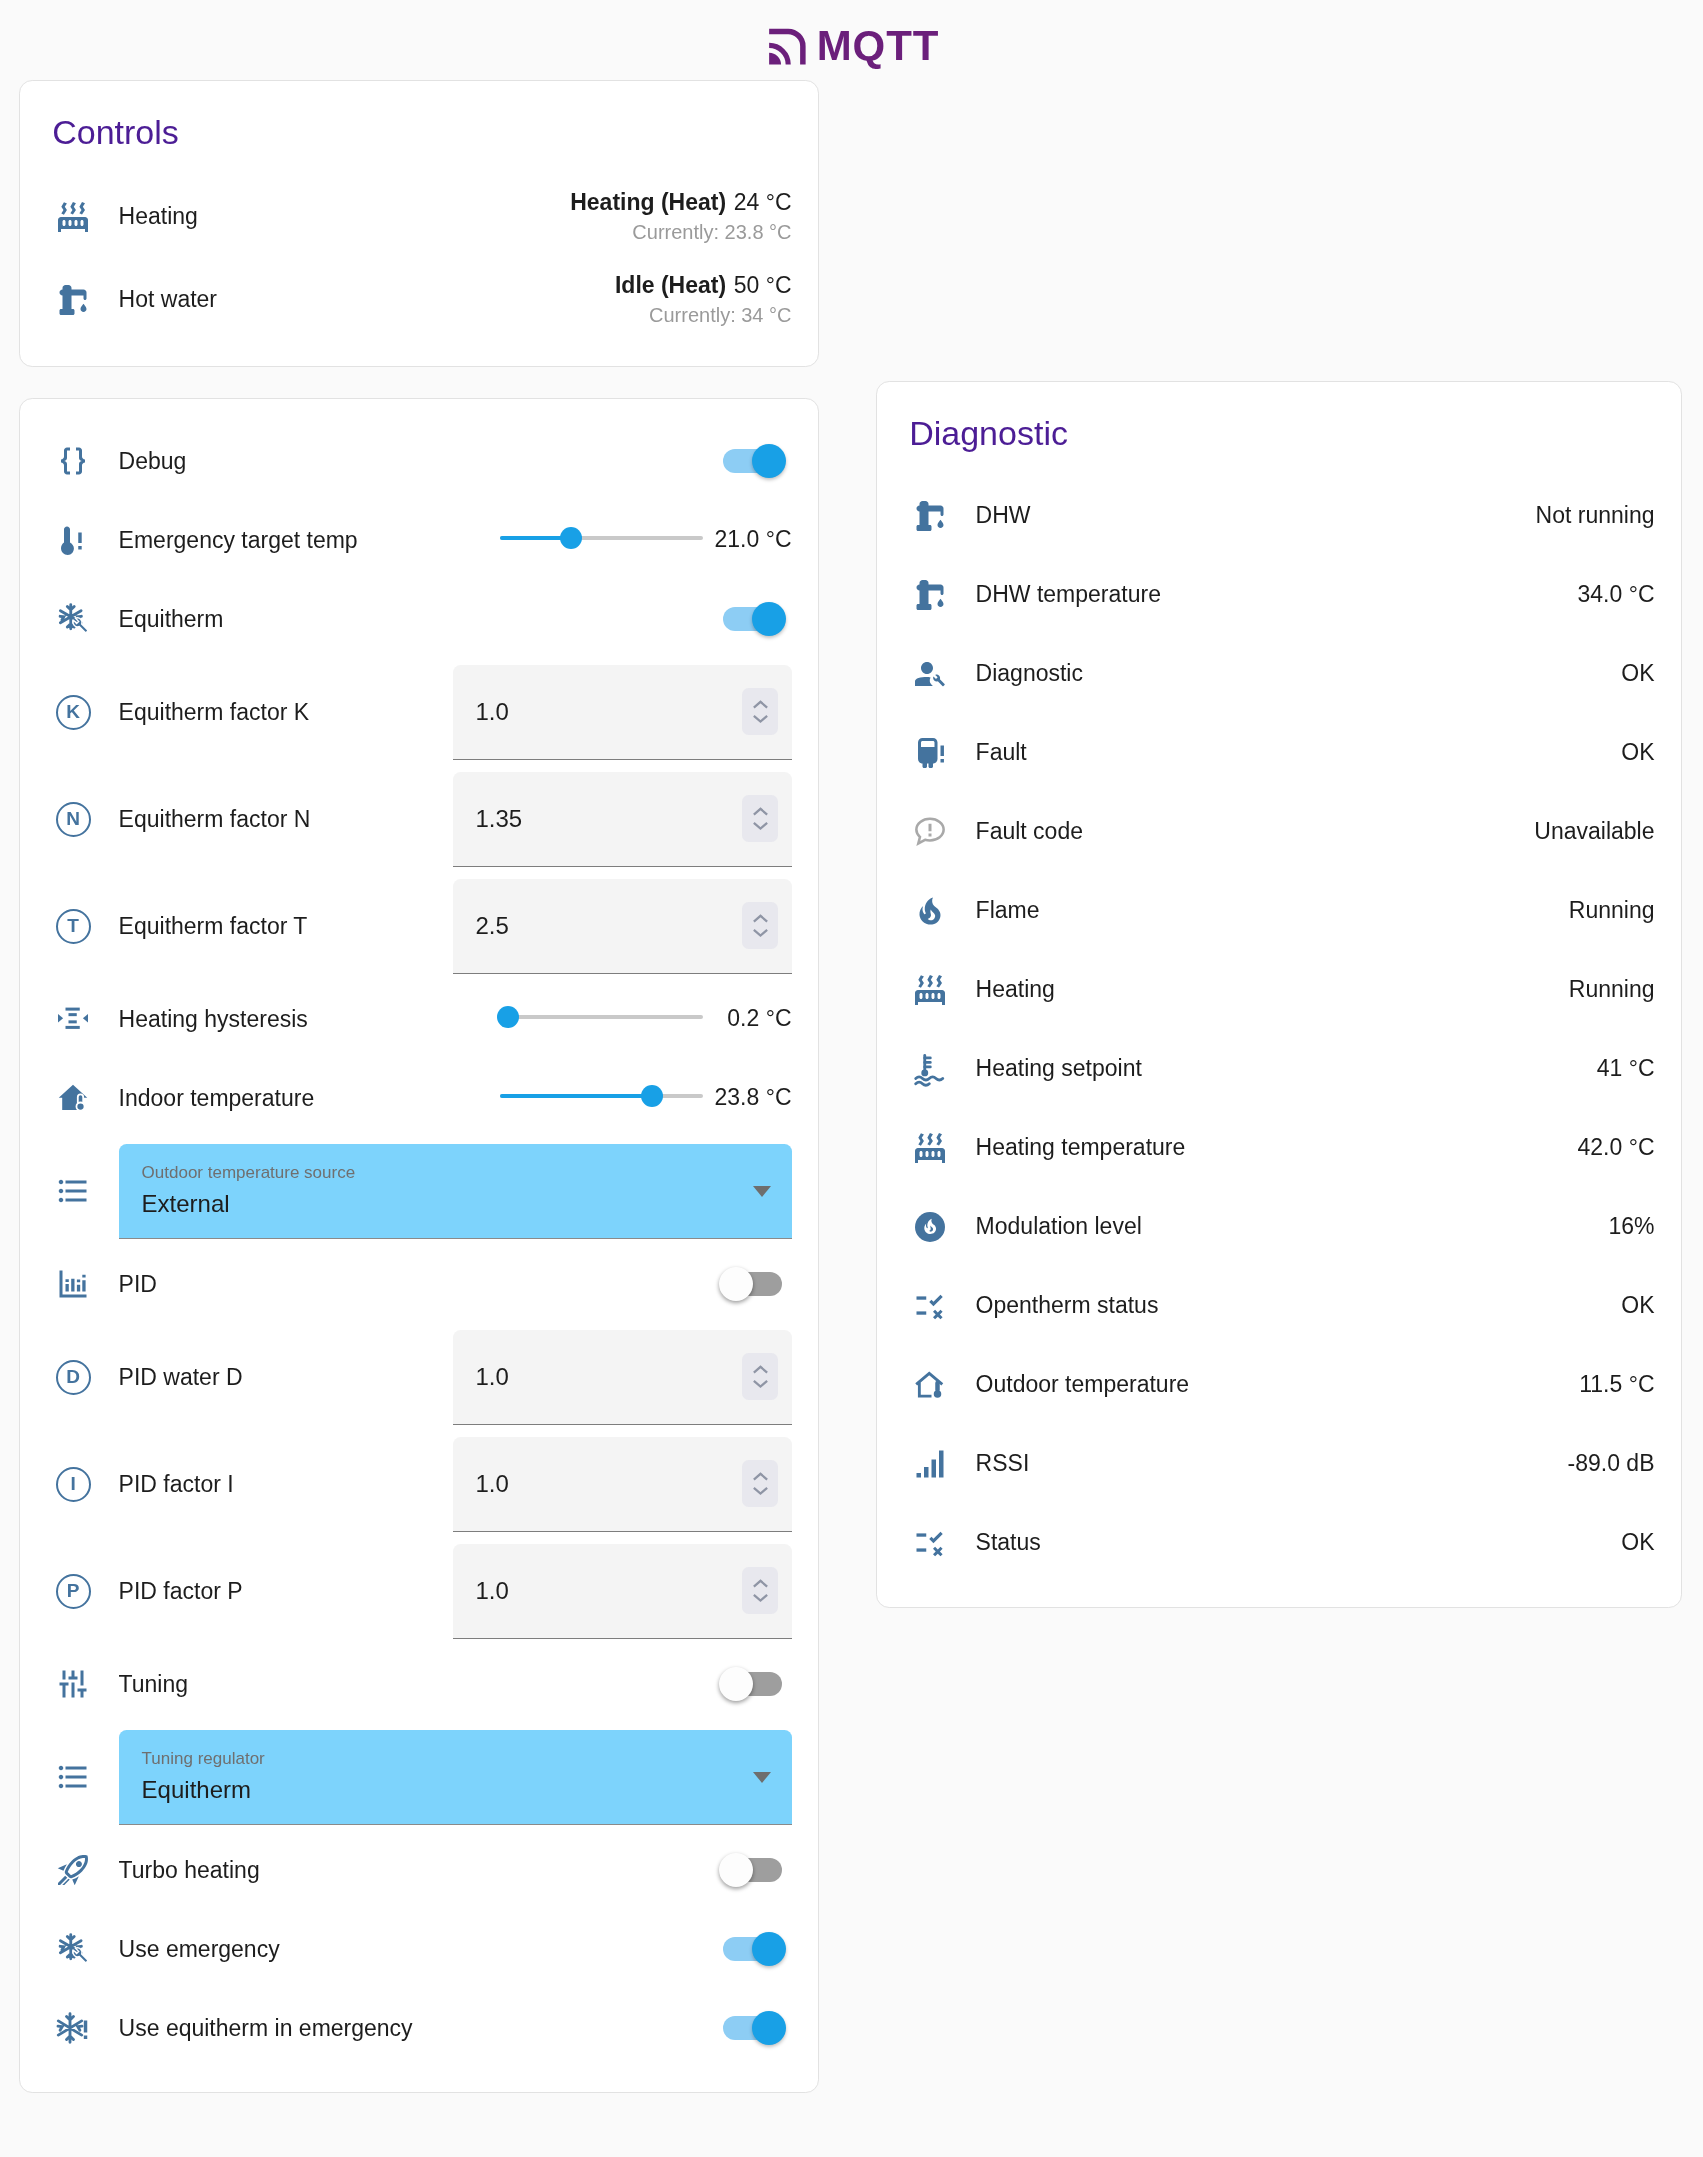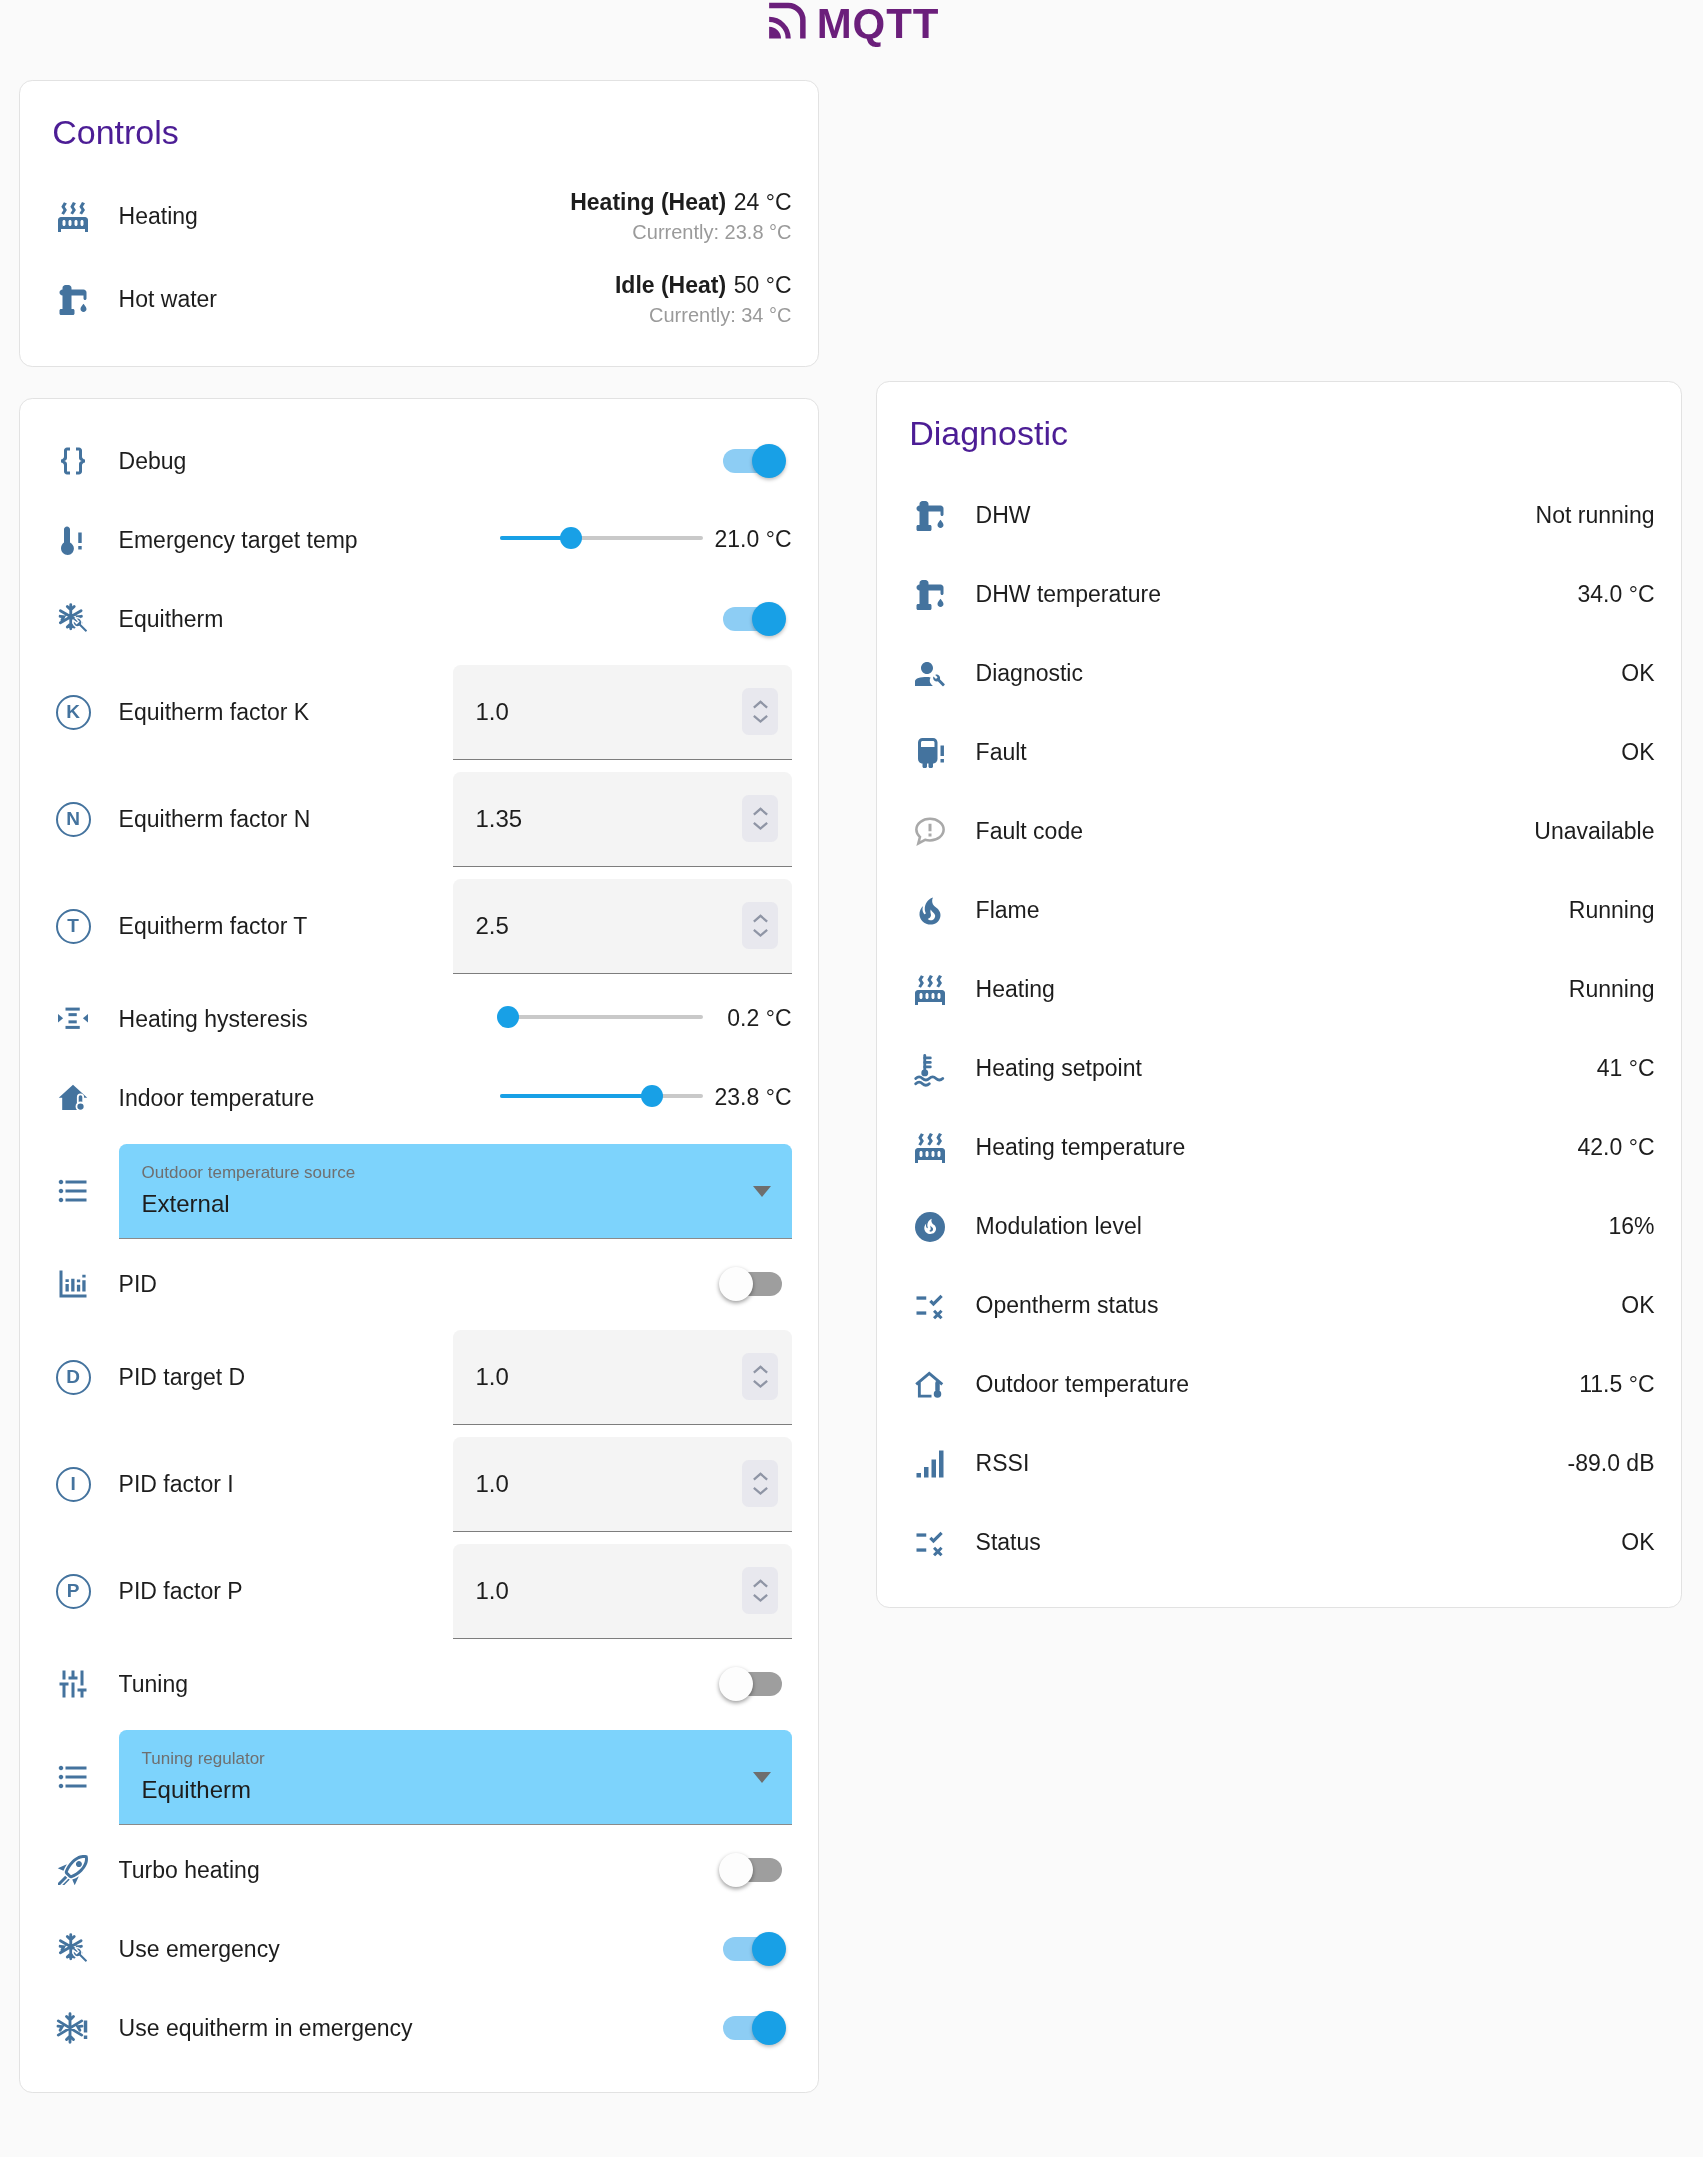--- a/index.html
+++ b/index.html
@@ -3,21 +3,21 @@
 <meta charset="utf-8">
 <style>
   html,body{margin:0;padding:0;}
   body{
     width:1703px;height:2158px;
     background:#fafafa;
     font-family:"Liberation Sans", sans-serif;
     color:#1d1d1d;
     overflow:hidden;
   }
-  .header{height:70px;display:flex;align-items:flex-start;justify-content:center;gap:9px;}
+  .header{height:70px;display:flex;align-items:flex-end;justify-content:center;gap:9px;}
   .logo-text{font-size:42px;font-weight:800;letter-spacing:0.9px;}
   .layout{display:flex;gap:57px;padding:9.5px 19px 19px 19px;align-items:flex-start;}
   .col-left{width:800px;display:flex;flex-direction:column;gap:31px;}
   .col-right{width:806px;}
   .card{
     background:#ffffff;border:0.9px solid #e2e2e2;border-radius:13.2px;
     padding:23px 26.5px 24.6px 26.5px;box-sizing:border-box;width:100%;
   }
   .card-title{font-size:34px;font-weight:400;color:#4c1d95;margin:9.5px 0 23px 5.7px;}
   .row{display:flex;align-items:center;height:79px;}
@@ -276,21 +276,21 @@
             </span>
             <span class="row-label">PID</span>
             <div class="switch right off">
               <div class="thumb"></div>
             </div>
           </div>
           <div class="row tall">
             <span class="icon-cell">
               <span class="letter-circle">D</span>
             </span>
-            <span class="row-label">PID target D</span>
+            <span class="row-label">PID water D</span>
             <div class="num-box">
               <input type="text" value="1.0" style="">
               <div class="stepper">
                 <svg viewBox="0 0 20 12">
                   <path d="M3 9L10 3L17 9" fill="none" stroke="#8f95a5" stroke-width="2.4"></path>
                 </svg>
                 <svg viewBox="0 0 20 12">
                   <path d="M3 3L10 9L17 3" fill="none" stroke="#8f95a5" stroke-width="2.4"></path>
                 </svg>
               </div>

